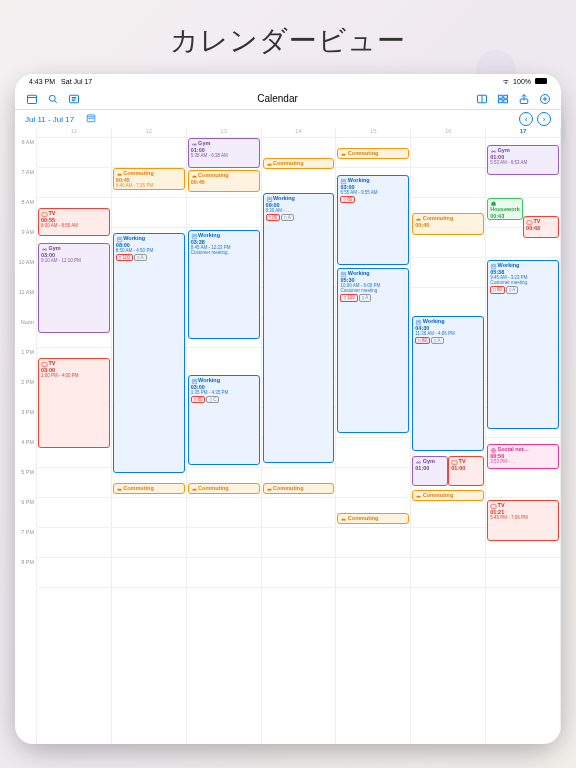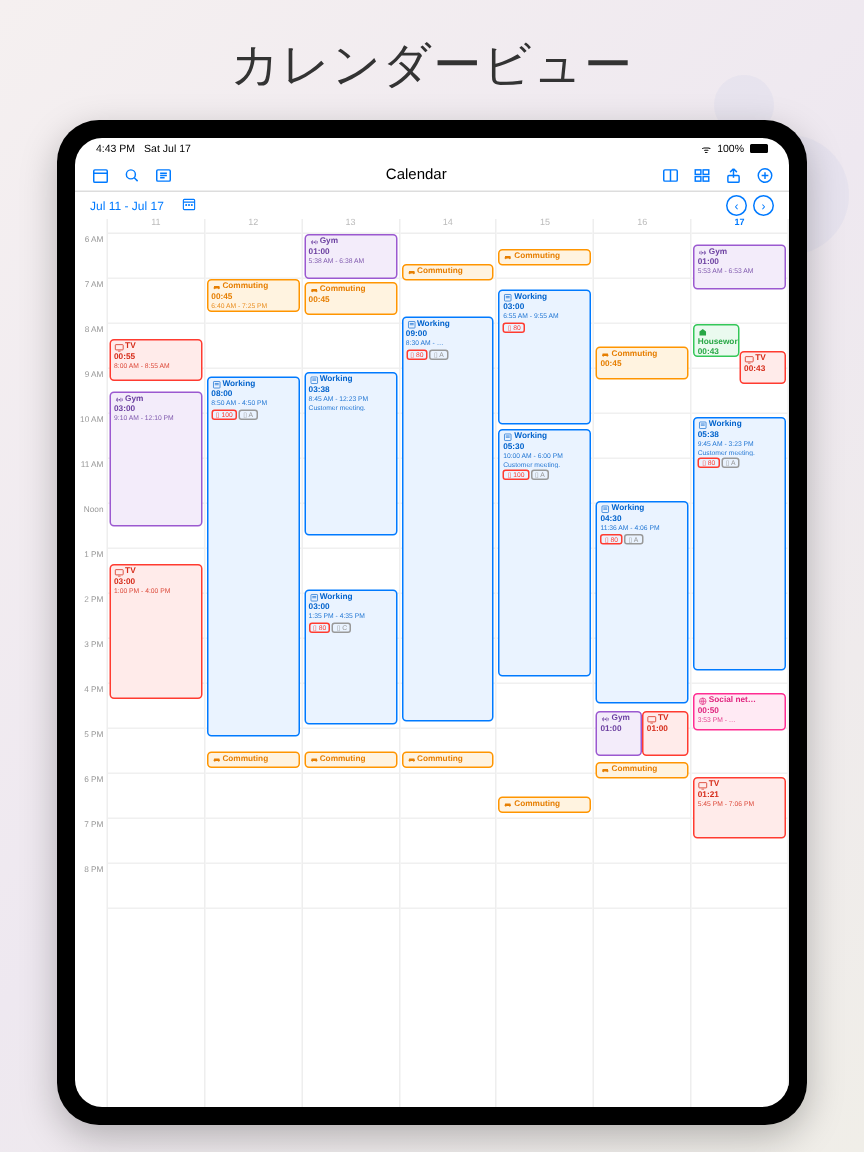--- a/index.html
+++ b/index.html
@@ -1,19 +1,19 @@
 <!DOCTYPE html>
 <html><head>
 <meta charset="utf-8">
 <style>
   * { box-sizing: border-box; margin: 0; padding: 0; font-family: -apple-system, BlinkMacSystemFont, "Segoe UI", sans-serif; }
   body { width: 576px; height: 768px; background: linear-gradient(135deg, #f5f0f0 0%, #eee8f0 50%, #f0eee8 100%); position: relative; overflow: hidden; }
   .blob { position: absolute; border-radius: 50%; opacity: 0.15; }
-  .hero { text-align: center; font-size: 32px; font-weight: 400; padding: 22px 0 14px; color: #333; letter-spacing: 1px; }
-  .device { width: 500px; height: 670px; margin: 0 auto; background: #000; border-radius: 28px; padding: 12px; position: relative; box-shadow: 0 8px 24px rgba(0,0,0,0.25); }
+  .hero { text-align: center; font-size: 28px; font-weight: 400; padding: 22px 0 14px; color: #333; letter-spacing: 1px; }
+  .device { width: 546px; height: 670px; margin: 0 auto; background: #000; border-radius: 28px; position: relative; box-shadow: 0 8px 24px rgba(0,0,0,0.25); }
   .screen { width: 100%; height: 100%; background: #fff; border-radius: 18px; overflow: hidden; position: relative; }
   .statusbar { height: 14px; display: flex; justify-content: space-between; align-items: center; padding: 0 14px; font-size: 7px; color: #000; }
   .statusbar-left { display: flex; gap: 6px; }
   .statusbar-right { display: flex; gap: 4px; align-items: center; }
   .toolbar { height: 22px; display: flex; justify-content: space-between; align-items: center; padding: 0 10px; border-bottom: 0.5px solid #ddd; }
   .toolbar-group { display: flex; gap: 8px; align-items: center; }
   .toolbar-icon { width: 13px; height: 13px; color: #007aff; display: flex; align-items: center; justify-content: center; font-size: 11px; }
   .toolbar-title { font-size: 10px; font-weight: 400; color: #000; }
   .subheader { height: 18px; display: flex; justify-content: space-between; align-items: center; padding: 0 10px; }
   .date-range { font-size: 8px; color: #007aff; display: flex; align-items: center; gap: 12px; }

